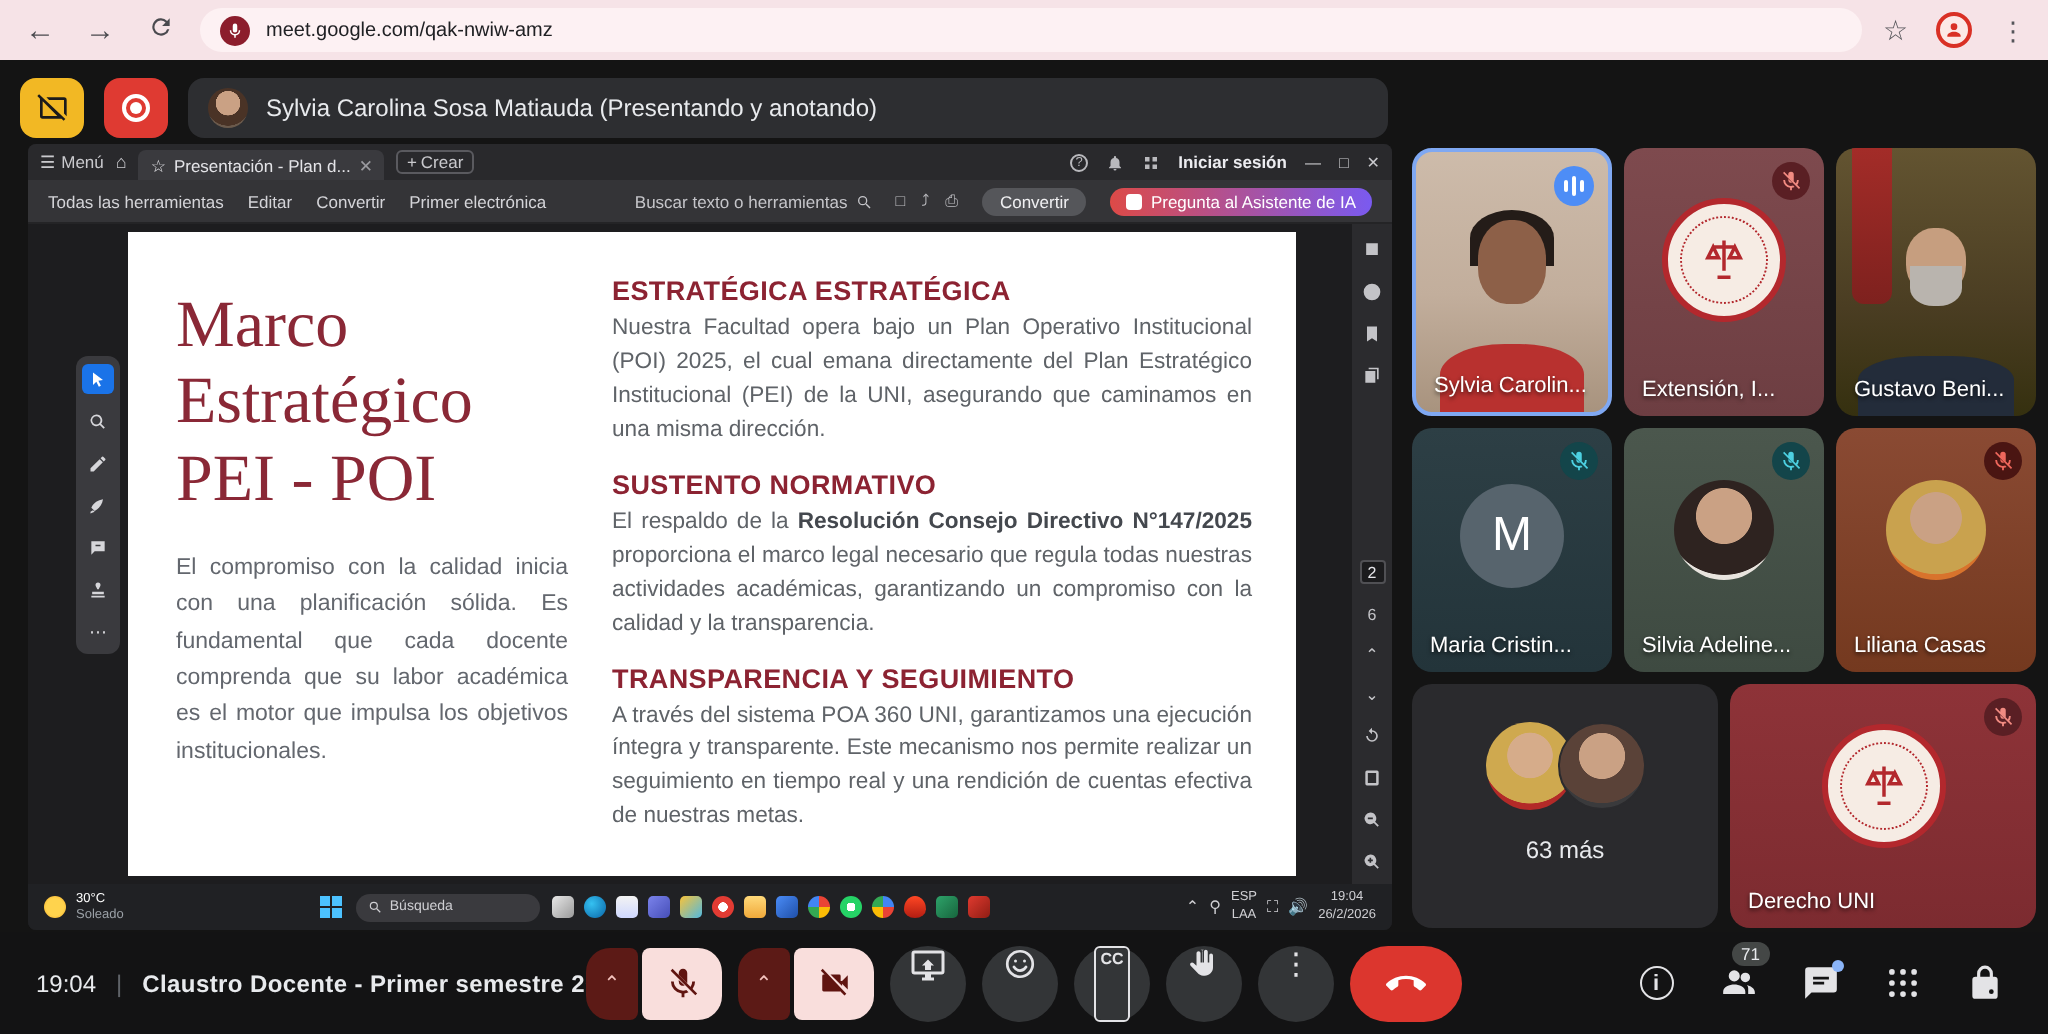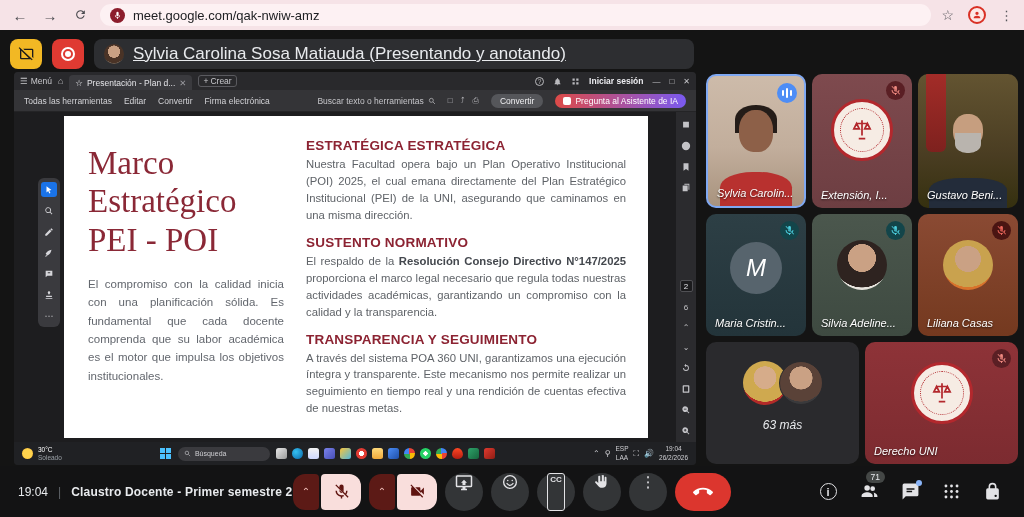--- a/index.html
+++ b/index.html
@@ -6,37 +6,37 @@
   html,body { background:#000; }
   body { font-family:"Liberation Sans", sans-serif; }
   .screen { position:relative; width:1024px; height:517px; overflow:hidden; background:#141414; }
 
   
   .browser-bar { position:absolute; top:0; left:0; width:1024px; height:30px; background:#f6e3e7; display:flex; align-items:center; padding:0 10px; gap:10px; }
   .nav-ic { color:#4a4a4f; font-size:15px; width:20px; text-align:center; cursor:default; }
   .url-pill { flex:1; max-width:860px; height:22px; background:#fdf1f3; border-radius:12px; display:flex; align-items:center; gap:8px; padding:0 10px; }
   .mic-chip { width:15px; height:15px; border-radius:50%; background:#8c1d2c; display:flex; align-items:center; justify-content:center; }
   .mic-chip svg { width:9px; height:9px; fill:#fff; }
-  .url-text { font-size:13px; color:#202124; }
+  .url-text { font-size:10px; color:#202124; }
   .right-ics { display:flex; align-items:center; gap:14px; margin-left:auto; }
   .star-ic { color:#55555a; font-size:14px; }
   .profile-ic { width:18px; height:18px; border-radius:50%; border:2px solid #d93025; background:#fce8e6; display:flex; align-items:center; justify-content:center; }
   .profile-ic svg { width:10px; height:10px; fill:#d93025; }
   .dots-ic { color:#55555a; font-size:13px; letter-spacing:1px; }
 
   
   .banner-row { position:absolute; top:38px; left:10px; height:32px; display:flex; align-items:center; gap:10px; }
   .btn-yellow { width:32px; height:30px; border-radius:8px; background:#f2b824; display:flex; align-items:center; justify-content:center; }
   .btn-yellow svg { width:16px; height:16px; fill:#1b1b1b; }
   .btn-red { width:32px; height:30px; border-radius:8px; background:#df3a32; display:flex; align-items:center; justify-content:center; }
   .rec-outer { width:14px; height:14px; border:2px solid #fff; border-radius:50%; display:flex; align-items:center; justify-content:center; }
   .rec-inner { width:6px; height:6px; background:#fff; border-radius:50%; }
   .presenter-pill { height:30px; width:600px; background:#2d2e31; border-radius:8px; display:flex; align-items:center; gap:9px; padding:0 10px; }
   .presenter-avatar { width:20px; height:20px; border-radius:50%; background:radial-gradient(circle at 50% 38%, #caa184 0 38%, #4a3326 39% 70%, #6b5a4c 71%); }
-  .presenter-name { font-size:17px; color:#e8eaed; white-space:nowrap;text-decoration:underline; }
+  .presenter-name { font-size:12px; color:#e8eaed; white-space:nowrap; }
 
   
   .share { position:absolute; left:14px; top:72px; width:682px; height:393px; border-radius:4px; overflow:hidden; background:#202022; }
   .acro-titlebar { height:18px; background:#29292c; display:flex; align-items:center; padding:0 6px; gap:6px; color:#c9c9cd; font-size:8.5px; }
   .acro-menu { display:flex; align-items:center; gap:3px; }
   .acro-home { font-size:9px; }
   .acro-tab { display:flex; align-items:center; gap:4px; background:#3a3a3e; border-radius:4px 4px 0 0; height:15px; padding:0 6px; margin-top:3px; color:#e4e4e8; }
   .acro-tab .tab-x { color:#9a9a9f; }
   .acro-newtab { border:1px solid #5a5a5f; border-radius:3px; padding:0 4px; height:12px; display:flex; align-items:center; gap:2px; color:#c9c9cd; }
   .acro-title-right { margin-left:auto; display:flex; align-items:center; gap:9px; color:#b9b9bd; }
@@ -87,21 +87,21 @@
   .win-logo i { background:#4cc2ff; }
   .search-pill { width:92px; height:14px; background:#3a3a3e; border-radius:7px; display:flex; align-items:center; gap:4px; padding:0 6px; font-size:7px; color:#cfcfd3; }
   .search-pill svg { width:7px; height:7px; stroke:#cfcfd3; fill:none; stroke-width:2; }
   .apps { display:flex; gap:5px; align-items:center; }
   .app { width:11px; height:11px; border-radius:2.5px; }
   .tb-right { display:flex; align-items:center; gap:5px; font-size:6.5px; color:#cfcfd3; }
   .tb-right .two-line { text-align:center; line-height:1.25; }
   .tb-right .glyph { font-size:8px; }
 
   
-  .tiles { position:absolute; left:706px; top:74px; width:312px; height:391px; display:grid; grid-template-columns:repeat(6,1fr); grid-template-rows:134px 122px 122px; gap:6px 6px;font-style:italic; }
+  .tiles { position:absolute; left:706px; top:74px; width:312px; height:391px; display:grid; grid-template-columns:repeat(6,1fr); grid-template-rows:134px 122px 122px; gap:6px 6px; }
   .tile { position:relative; border-radius:10px; overflow:hidden; grid-column:span 2; }
   .tile-name { position:absolute; left:9px; bottom:7px; font-size:11px; color:#fff; text-shadow:0 1px 2px rgba(0,0,0,.7); }
   .mute-badge { position:absolute; top:7px; right:7px; width:19px; height:19px; border-radius:50%; display:flex; align-items:center; justify-content:center; }
   .mute-badge svg { width:11px; height:11px; }
   .audio-badge { position:absolute; top:7px; right:7px; width:20px; height:20px; border-radius:50%; background:#4d8df6; display:flex; align-items:center; justify-content:center; gap:1.5px; }
   .audio-badge i { width:2.5px; background:#fff; border-radius:2px; display:block; }
   .t-sylvia { background:linear-gradient(180deg,#cdbbaa 0%,#c2ae9c 55%,#a8937e 100%); border:2.5px solid #7fa8f2; }
   .p-head { position:absolute; left:50%; transform:translateX(-50%); top:26%; width:34px; height:42px; background:#8d6048; border-radius:46% 46% 42% 42%; }
   .p-hair { position:absolute; left:50%; transform:translateX(-50%); top:22%; width:42px; height:28px; background:#241c18; border-radius:50% 50% 0 0; }
   .p-body-red { position:absolute; bottom:0; left:50%; transform:translateX(-50%); width:72px; height:34px; background:#b8312f; border-radius:45% 45% 0 0; }
@@ -230,21 +230,21 @@
         <span class="win-ctl">—</span>
         <span class="win-ctl">□</span>
         <span class="win-ctl">✕</span>
       </span>
     </div>
 
     <div class="acro-toolbar">
       <span class="tool-item">Todas las herramientas</span>
       <span class="tool-item">Editar</span>
       <span class="tool-item">Convertir</span>
-      <span class="tool-item">Firma electrónica</span>
+      <span class="tool-item">Primer electrónica</span>
       <span class="acro-search">
         <span>Buscar texto o herramientas</span>
         <svg viewBox="0 0 24 24">
             <circle cx="10" cy="10" r="6"></circle>
             <line x1="15" y1="15" x2="21" y2="21"></line>
           </svg>
       </span>
       <span class="tb-small-ics">
         <span>□</span>
         <span>⤴</span>

